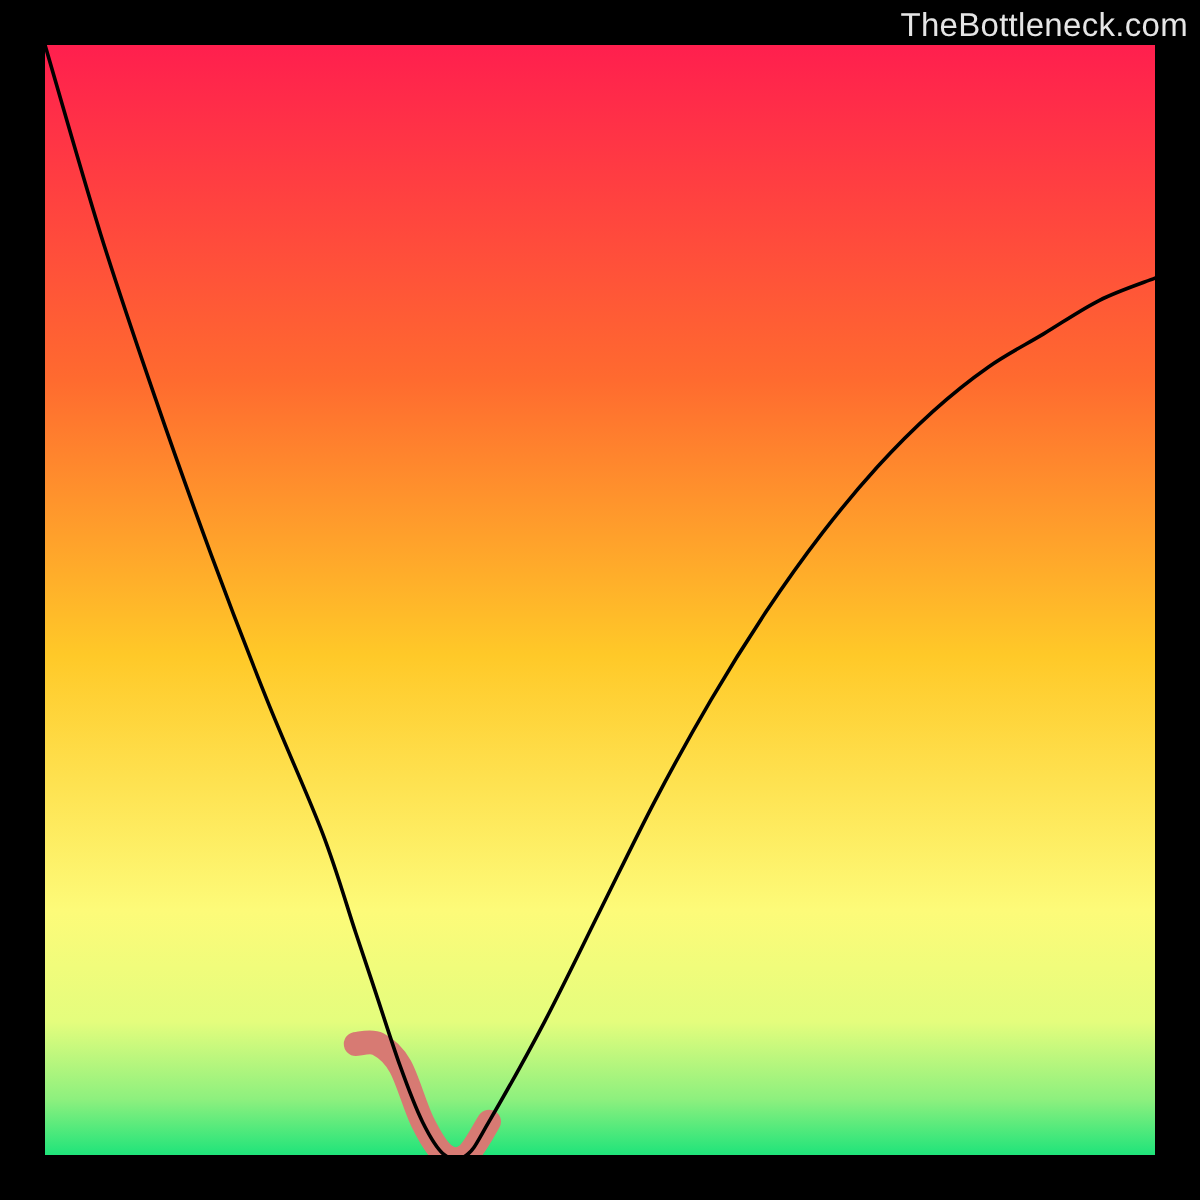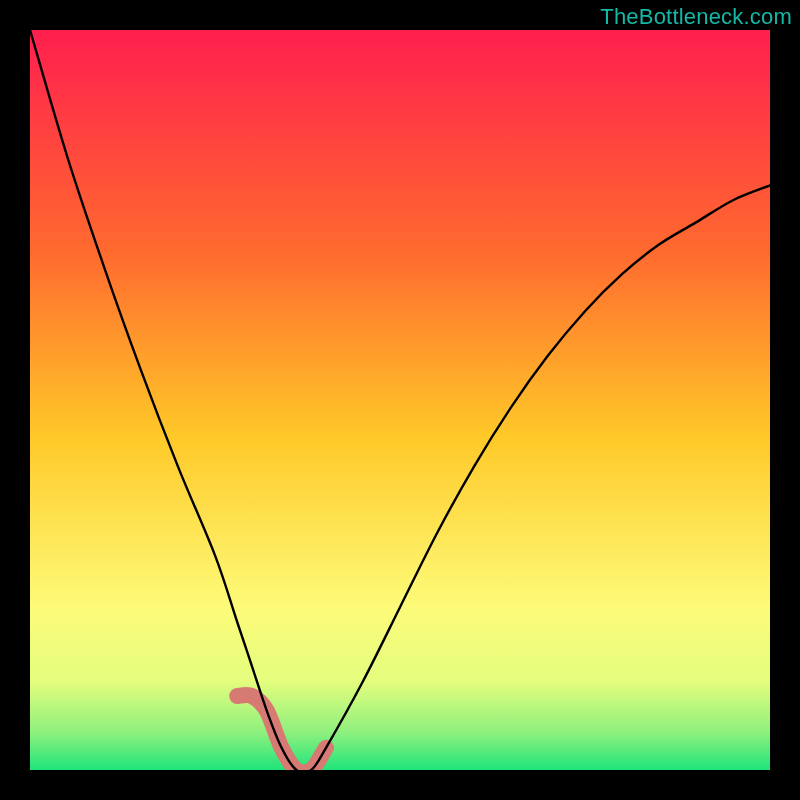--- a/index.html
+++ b/index.html
@@ -23,21 +23,21 @@
     position: absolute;
     left: 0;
     top: 0;
     width: 100%;
     height: 100%;
   }
   .watermark {
     position: absolute;
     top: 4px;
     right: 8px;
-    color: #14b8a6;
+    color: #e5e5e5;
     font-size: 22px;
     font-weight: 500;
     letter-spacing: 0.2px;
     z-index: 10;
     margin-left: 42px;
   }
   svg.curve-layer {
     position: absolute;
     left: 0;
     top: 0;

